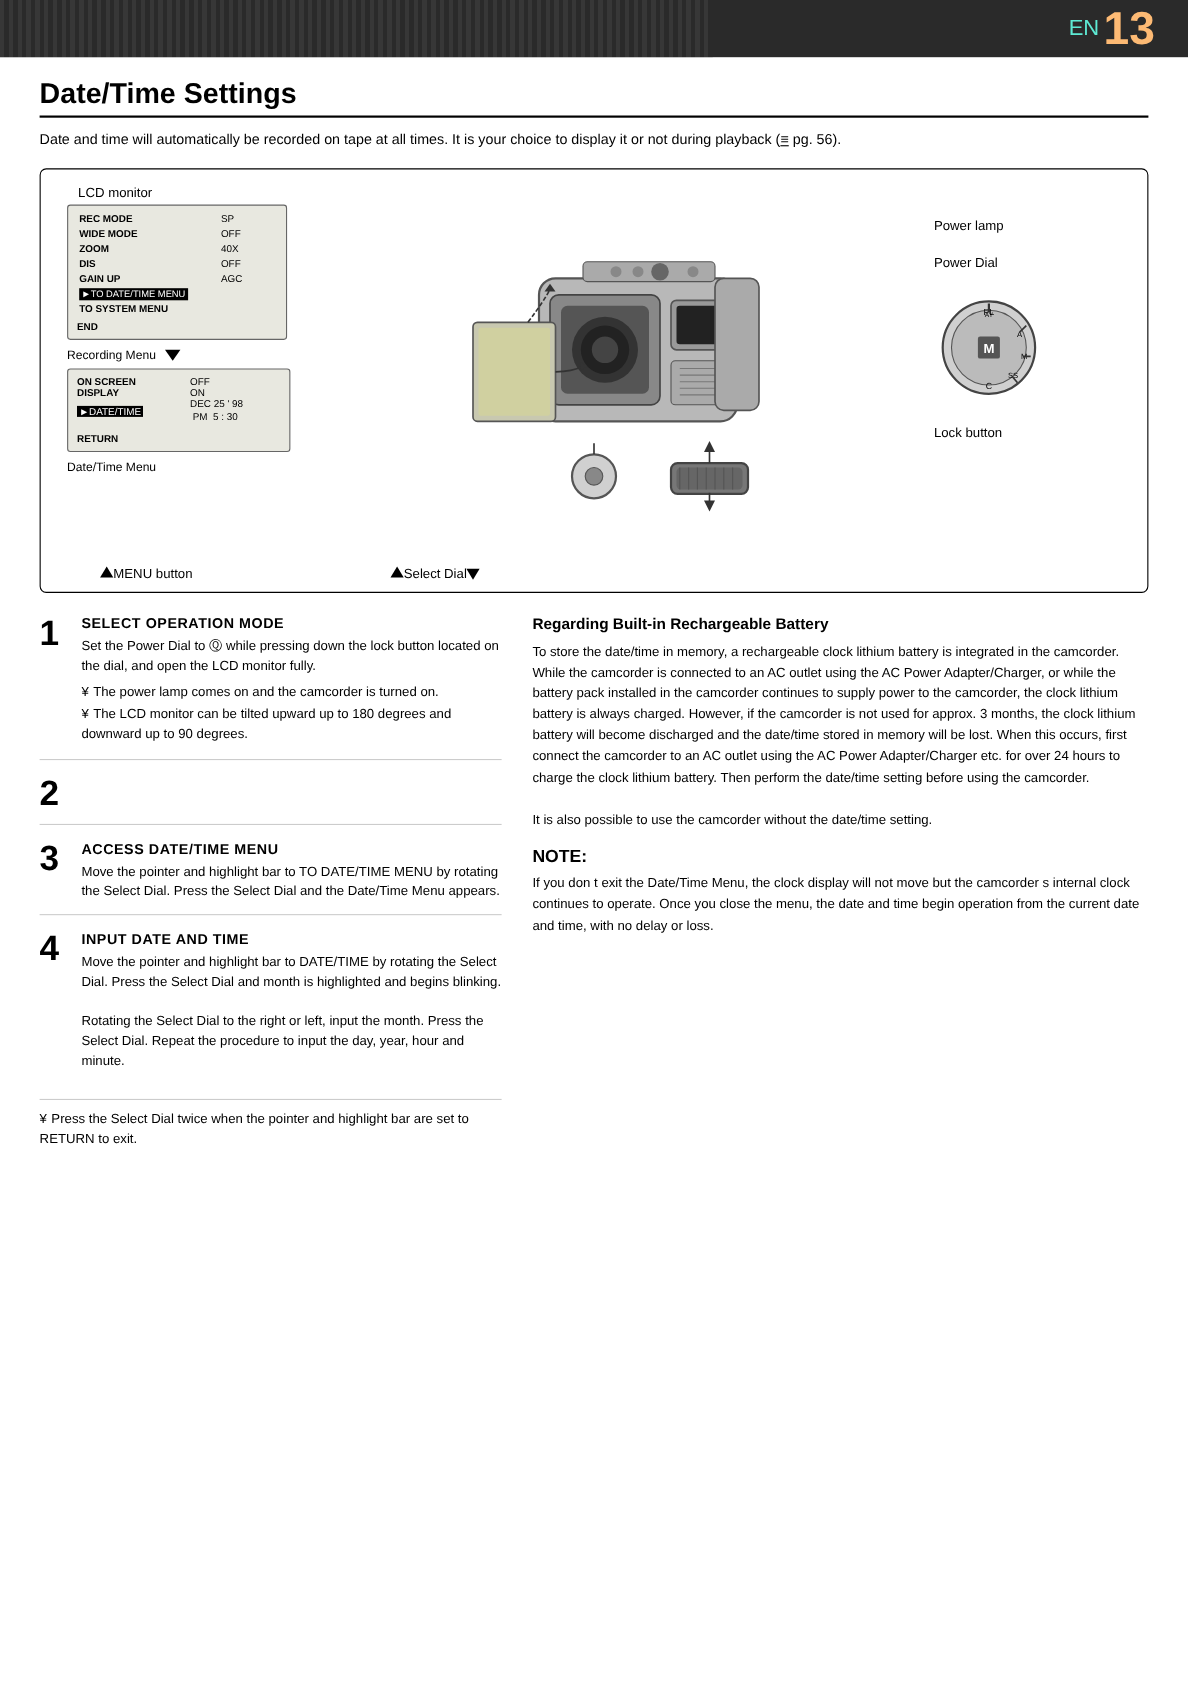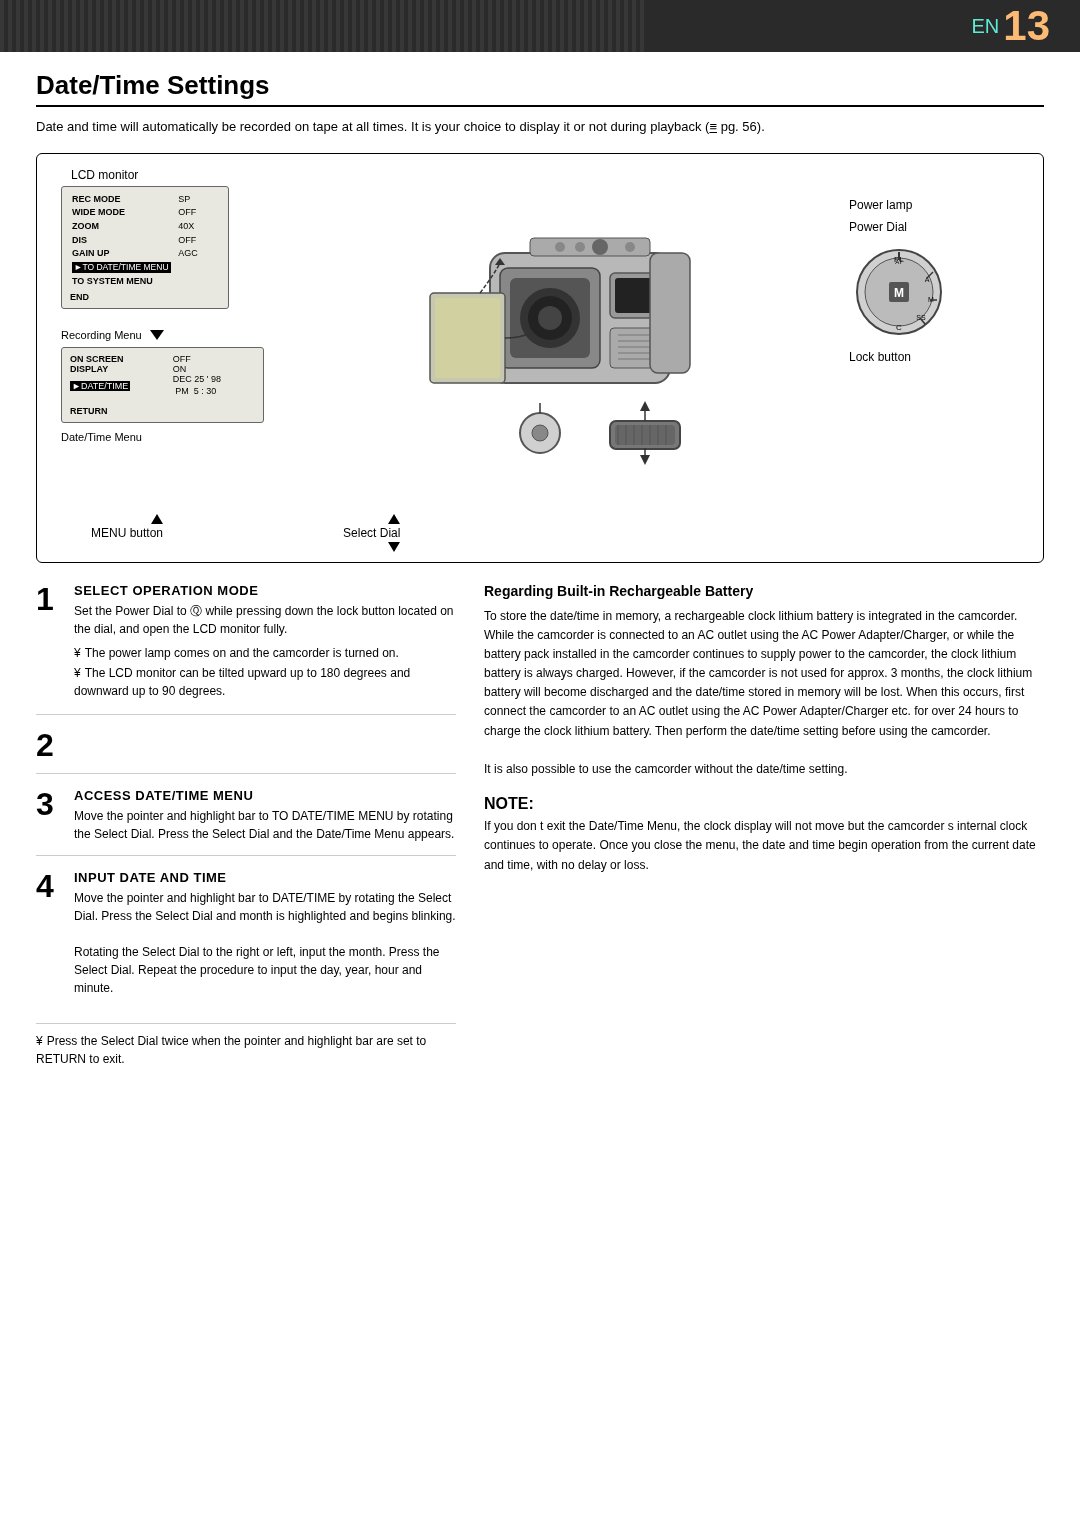--- a/index.html
+++ b/index.html
@@ -93,23 +93,23 @@
       margin-bottom: 4px;
       margin-left: 20px;
     }
 
     .lcd-screen {
       border: 1.5px solid #666;
       border-radius: 3px;
       background: #e8e8e0;
       padding: 6px 8px;
       font-size: 9px;
-      width: 168px;
+      width: 200px;
       margin-left: 10px;
-      margin-bottom: 20px;
+      margin-bottom: 8px;
     }
     .lcd-screen table {
       width: 100%;
       border-collapse: collapse;
     }
     .lcd-screen td {
       font-size: 9px;
       padding: 1px 2px;
       line-height: 1.3;
     }
@@ -161,21 +161,21 @@
       justify-content: center;
     }
 
     
     .right-labels {
       flex: 0 0 180px;
       display: flex;
       flex-direction: column;
       align-items: flex-start;
       padding-top: 30px;
-      gap: 4px;
+      gap: 16px;
       font-size: 12px;
     }
     .right-label-item {
       margin-bottom: 4px;
     }
 
     
     .steps-section {
       display: flex;
       gap: 28px;
@@ -270,22 +270,22 @@
       display: flex;
       justify-content: flex-start;
       gap: 80px;
       padding-left: 40px;
       margin-top: 6px;
       font-size: 12px;
     }
 
     .label-with-arrow {
       display: flex;
-      flex-direction: column;
-      align-items: flex-end;
+      flex-direction: row;
+      align-items: center;
     }
 
     .up-arrow {
       width: 0;
       height: 0;
       border-left: 6px solid transparent;
       border-right: 6px solid transparent;
       border-bottom: 10px solid #000;
       margin-bottom: 2px;
     }

